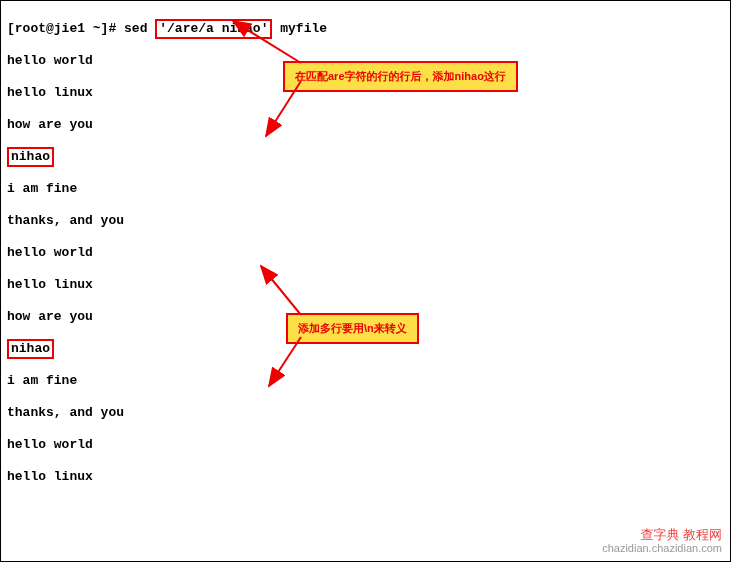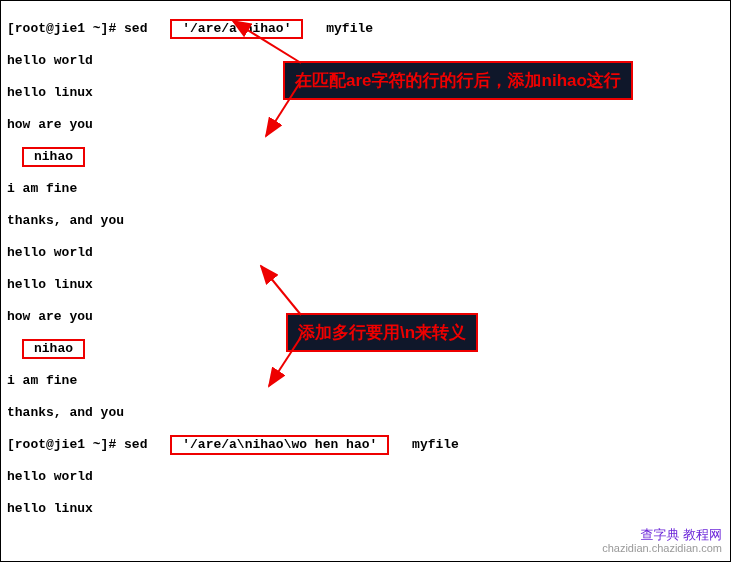--- a/index.html
+++ b/index.html
@@ -17,68 +17,67 @@
   .terminal {
     padding: 4px 6px;
     font-weight: bold;
     line-height: 16px;
     white-space: pre;
   }
   .line { display: block; }
   .redbox {
     border: 2px solid #e00;
     display: inline-block;
-    padding: 0 10px;
-    margin: -2px 15px;
+    padding: 0 2px;
+    margin: -2px 0;
   }
   .callout {
     position: absolute;
     border: 2px solid #e00;
-    background: #0f172a;
+    background: #fde047;
     padding: 6px 10px;
     font-family: "Microsoft YaHei", sans-serif;
     font-weight: bold;
-    font-size: 17px;
+    font-size: 11px;
     color: #e00;
   }
   svg.arrow {
     position: absolute;
     overflow: visible;
     pointer-events: none;
   }
   .watermark {
     position: absolute;
     right: 8px;
     bottom: 6px;
     font-family: sans-serif;
     font-size: 11px;
     color: #999;
     text-align: right;
     line-height: 13px;
   }
-  .watermark .main { font-size: 13px; color: #6d28d9; }
+  .watermark .main { font-size: 13px; color: #ef4444; }
 </style>
 </head>
 <body>
 
 <div class="terminal">
 <span class="line"><span>[root@jie1 ~]# </span><span>sed </span><span class="redbox">'/are/a nihao'</span><span> myfile</span></span>
 <span class="line">hello world</span>
 <span class="line">hello linux</span>
 <span class="line">how are you</span>
 <span class="line"><span class="redbox">nihao</span></span>
 <span class="line">i am fine</span>
 <span class="line">thanks, and you</span>
 <span class="line">hello world</span>
 <span class="line">hello linux</span>
 <span class="line">how are you</span>
 <span class="line"><span class="redbox">nihao</span></span>
 <span class="line">i am fine</span>
 <span class="line">thanks, and you</span>
-<span class="line"><span>[root@jie1 ~]# </span><span>sed </span><span class="redbox">'/are/a\nihao\wo hen hao'</span><span> myfile</span></span>
 <span class="line">hello world</span>
 <span class="line">hello linux</span>
 
 
 
 
 
 
 
 

